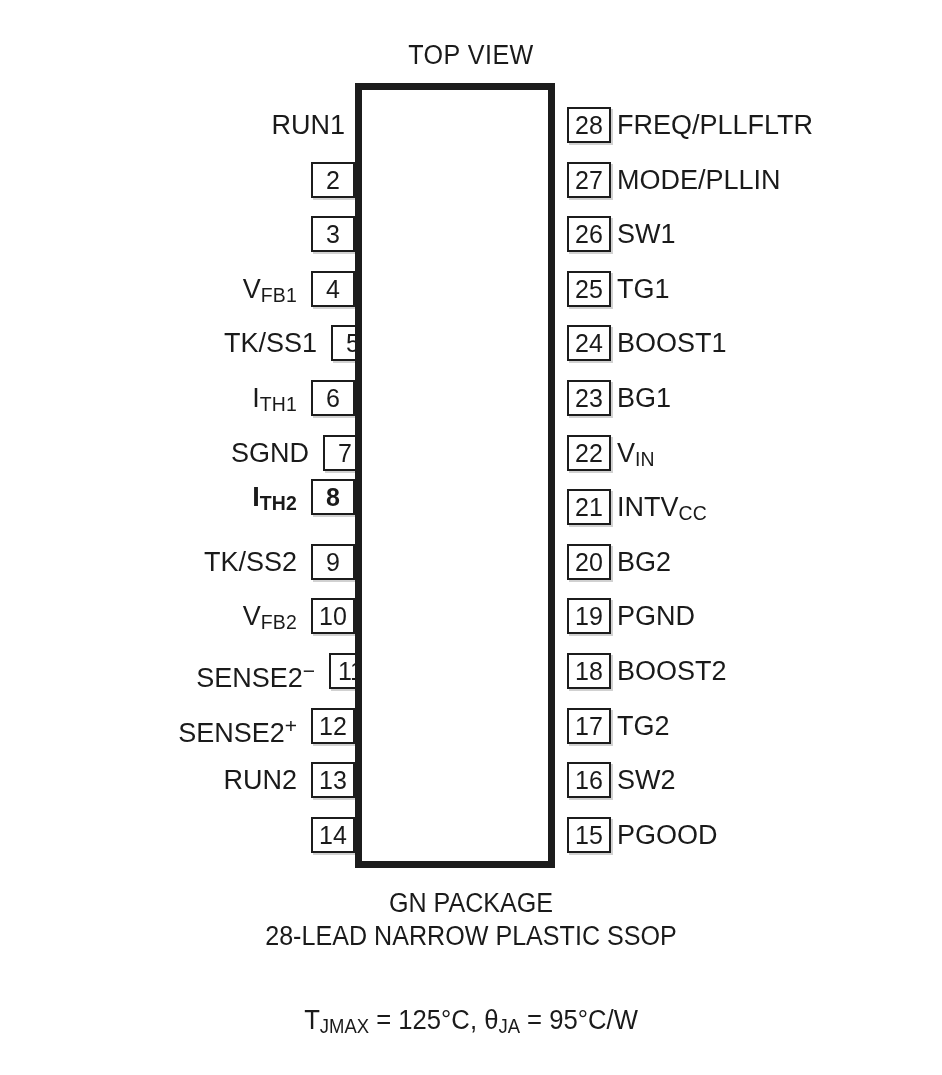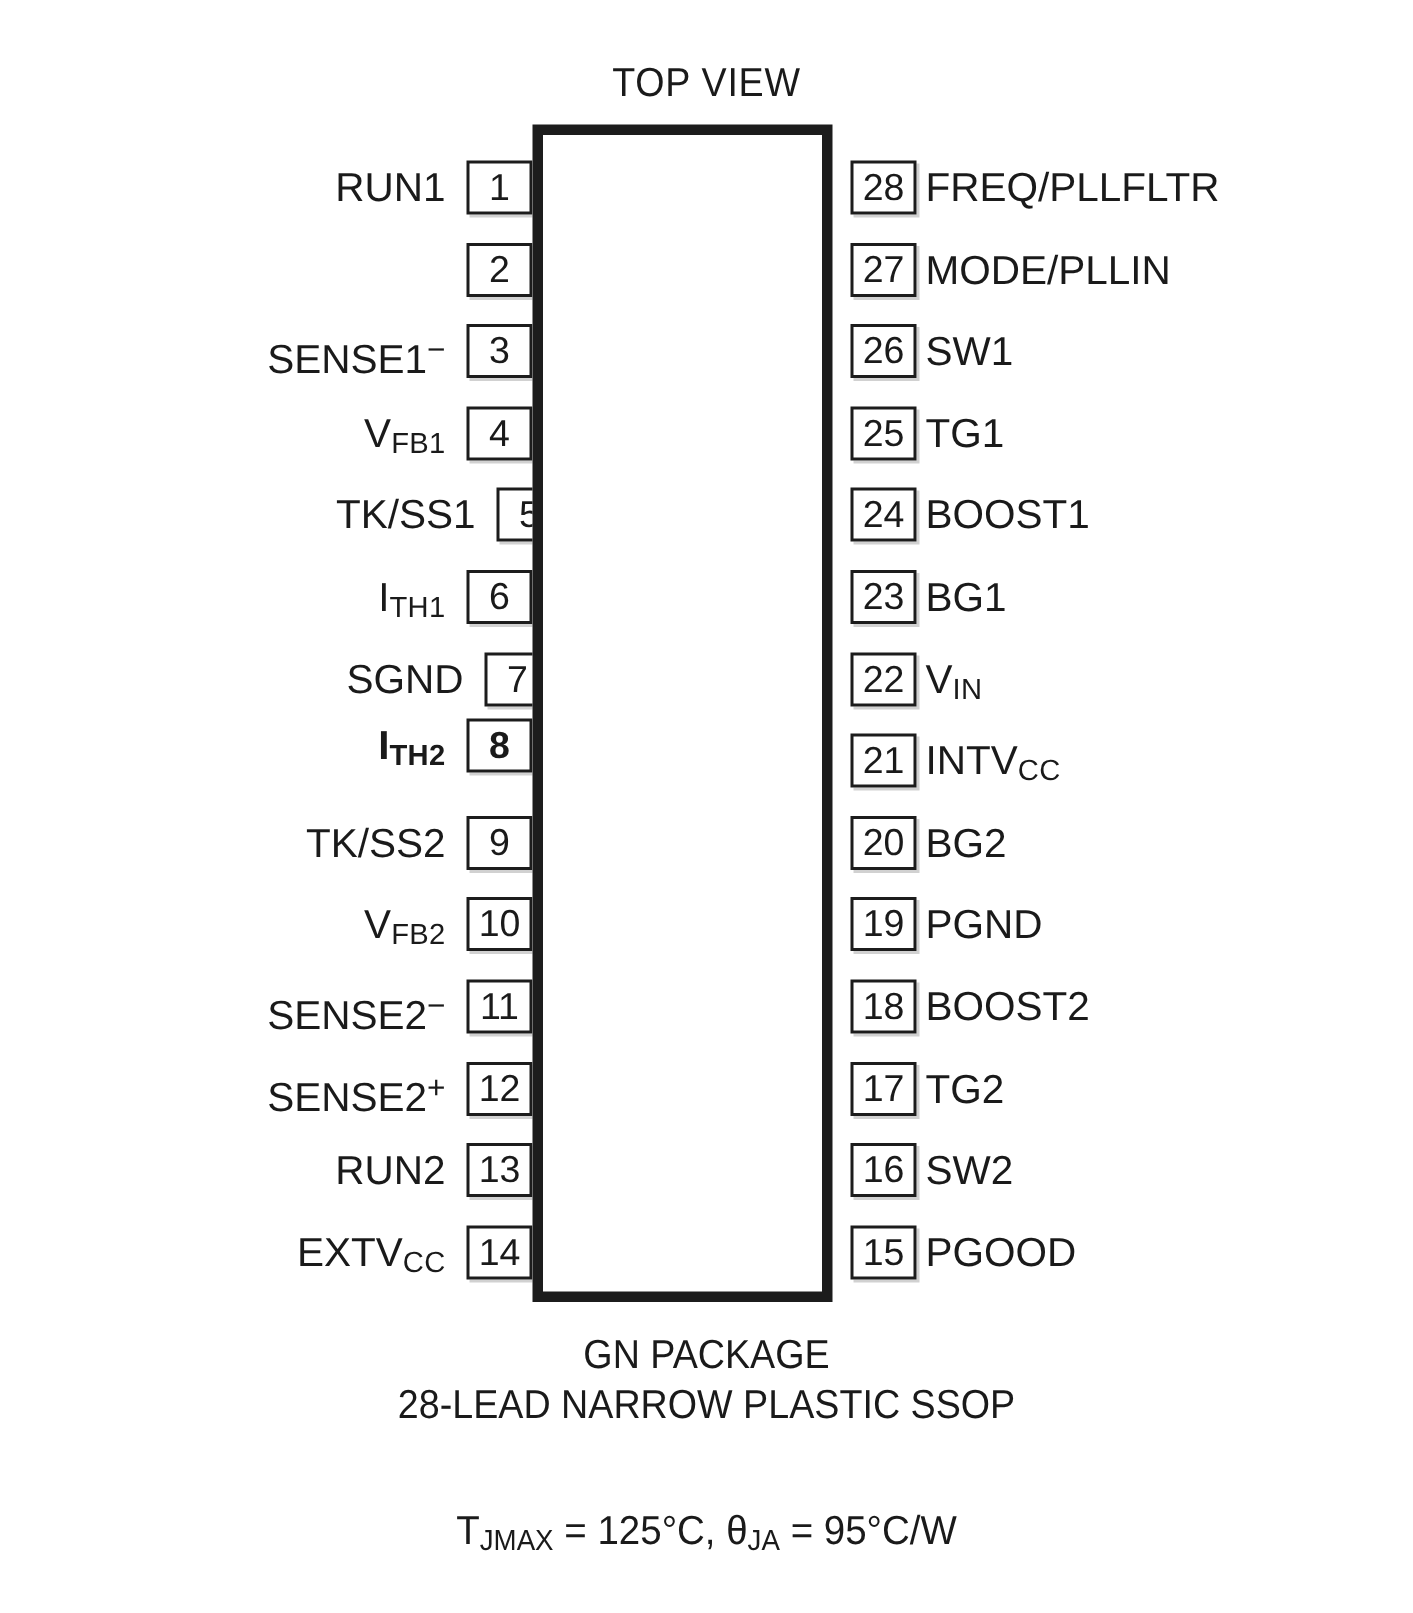--- a/index.html
+++ b/index.html
@@ -147,29 +147,28 @@
 </head>
 <body>
 
 <div id="diagram">
 
   <div class="top-view">TOP VIEW</div>
 
   <div class="pkg-body"></div>
 
   <div id="left-pins">
-      <div class="pin-row left" style="top: 107px;">
+      <div class="pin-row left" style="top: 107px; padding-left: 48px;">
         <div class="pin-label"><span>RUN1</span></div>
         <div class="pin-box">1</div>
       </div>
       <div class="pin-row left" style="top: 161.6px;">
         <div class="pin-box">2</div>
       </div>
       <div class="pin-row left" style="top: 216.2px;">
-        <div class="pin-label"><span>SENSE1</span><span class="sup">−</span></div>
         <div class="pin-box">3</div>
       </div>
       <div class="pin-row left" style="top: 270.8px;">
         <div class="pin-label"><span>V</span><span class="sub">FB1</span></div>
         <div class="pin-box">4</div>
       </div>
       <div class="pin-row left" style="top: 325.4px; padding-left: 20px;">
         <div class="pin-label"><span>TK/SS1</span></div>
         <div class="pin-box">5</div>
       </div>
@@ -186,34 +185,33 @@
         <div class="pin-box">8</div>
       </div>
       <div class="pin-row left" style="top: 543.8px;">
         <div class="pin-label"><span>TK/SS2</span></div>
         <div class="pin-box">9</div>
       </div>
       <div class="pin-row left" style="top: 598.4px;">
         <div class="pin-label"><span>V</span><span class="sub">FB2</span></div>
         <div class="pin-box">10</div>
       </div>
-      <div class="pin-row left" style="top: 653px;">
+      <div class="pin-row left" style="top: 653px; padding-left: 18px;">
         <div class="pin-label"><span>SENSE2</span><span class="sup">−</span></div>
         <div class="pin-box">11</div>
       </div>
       <div class="pin-row left" style="top: 707.6px;">
         <div class="pin-label"><span>SENSE2</span><span class="sup">+</span></div>
         <div class="pin-box">12</div>
       </div>
       <div class="pin-row left" style="top: 762.2px;">
         <div class="pin-label"><span>RUN2</span></div>
         <div class="pin-box">13</div>
       </div>
       <div class="pin-row left" style="top: 816.8px;">
-        <div class="pin-label"><span>EXTV</span><span class="sub">CC</span></div>
         <div class="pin-box">14</div>
       </div>
     </div>
   <div id="right-pins">
       <div class="pin-row right" style="top: 107px;">
         <div class="pin-label"><span>FREQ/PLLFLTR</span></div>
         <div class="pin-box">28</div>
       </div>
       <div class="pin-row right" style="top: 161.6px;">
         <div class="pin-label"><span>MODE/PLLIN</span></div>

